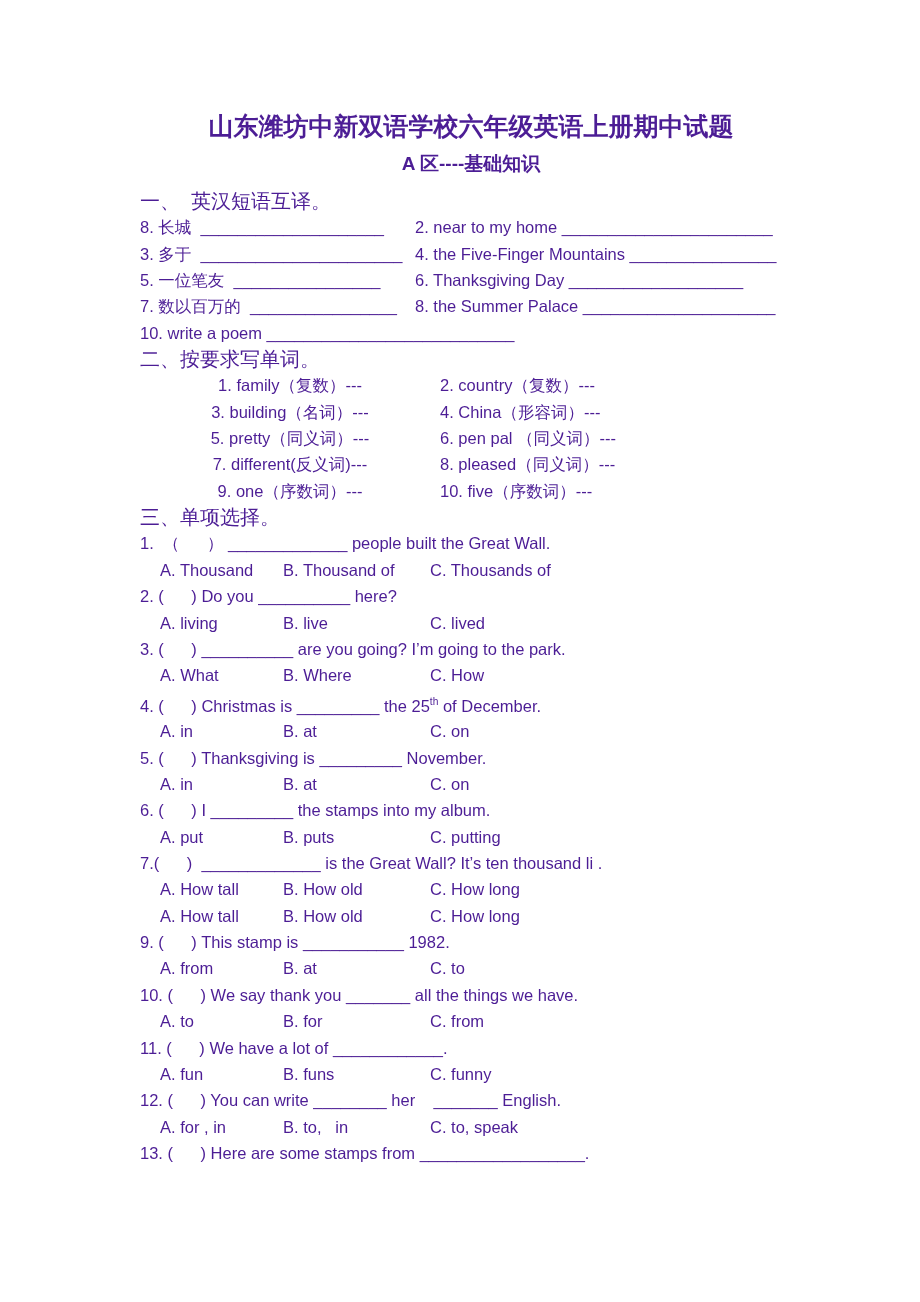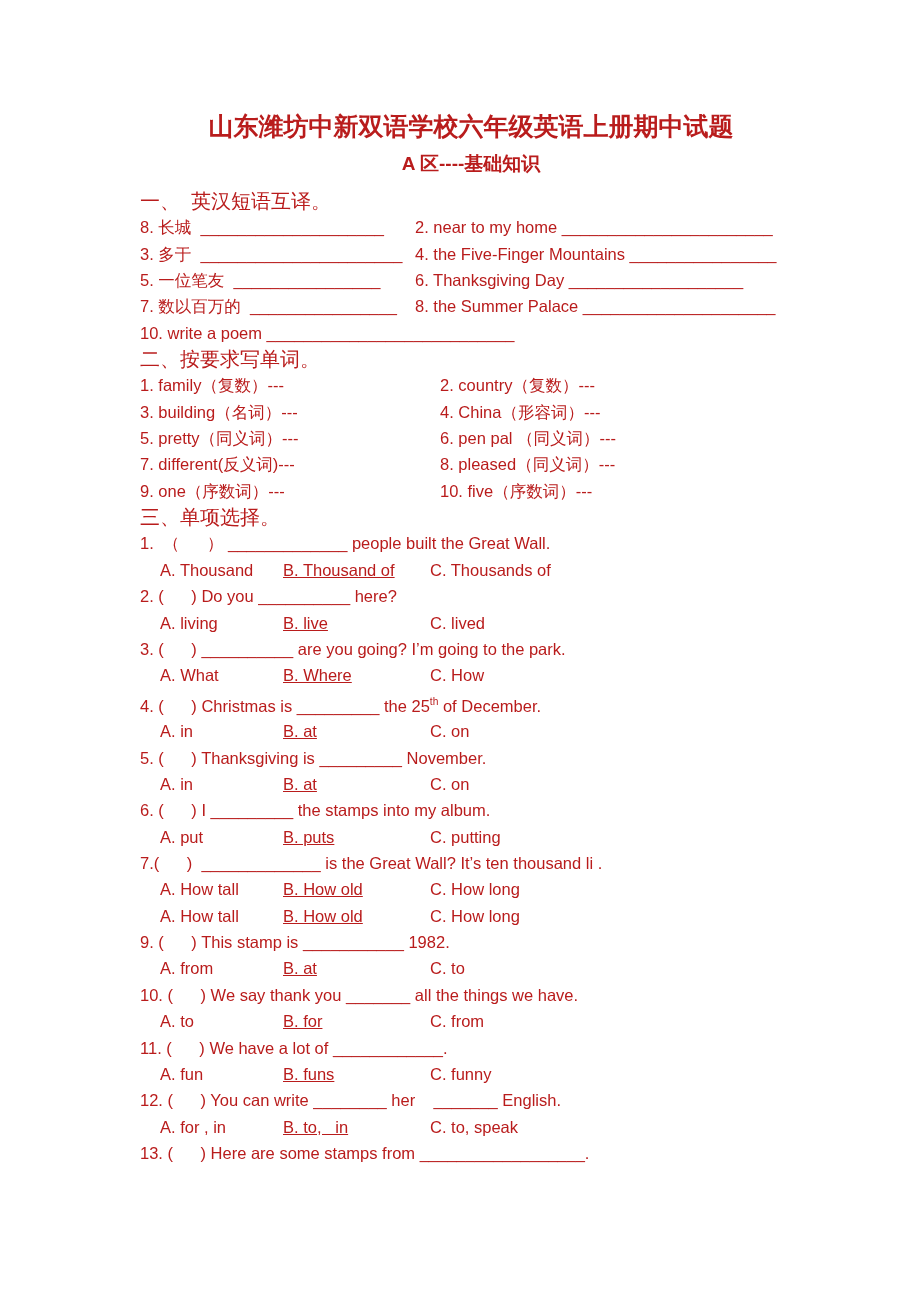--- a/index.html
+++ b/index.html
@@ -2,21 +2,21 @@
 <html><head>
 <meta charset="utf-8">
 <style>
   html, body { margin: 0; padding: 0; background: #e8e8e8; }
   .page {
     position: relative;
     width: 920px;
     height: 1302px;
     margin: 0 auto;
     background: #ffffff;
-    color: #b91c1c;
+    color: #4c1d95;
     font-family: "Liberation Sans", "DejaVu Sans", sans-serif;
     font-size: 16.5px;
     overflow: hidden;
   }
   .content {
     padding: 106px 118px 0 140px;
   }
   .title {
     font-size: 25px;
     font-weight: bold;
@@ -38,35 +38,35 @@
     line-height: 26.35px;
     white-space: pre-wrap;
   }
   .pair-row {
     display: flex;
     line-height: 26.35px;
     white-space: pre-wrap;
   }
   .pair-row .left  { flex: 0 0 auto; }
   .pair-row.s1 .left { width: 275px; }
-  .pair-row.s2 .left { width: 300px; }
+  .pair-row.s2 .left { width: 300px; text-align: center; }
   .pair-row .right { flex: 1 1 auto; }
   .stem {
     line-height: 26.35px;
     white-space: pre-wrap;
   }
   .stem sup { font-size: 0.62em; }
   .opts {
     display: flex;
     padding-left: 20px;
     line-height: 26.35px;
     white-space: pre-wrap;
   }
   .opt.a { flex: 0 0 123px; }
-  .opt.b { flex: 0 0 147px; text-decoration: underline; }
+  .opt.b { flex: 0 0 147px; }
   .opt.c { flex: 1 1 auto; }
 </style>
 </head>
 <body>
 
 <div class="page">
   <div class="content">
 
     <div class="title">山东潍坊中新双语学校六年级英语上册期中试题</div>
     <div class="subtitle">A 区----基础知识</div>

